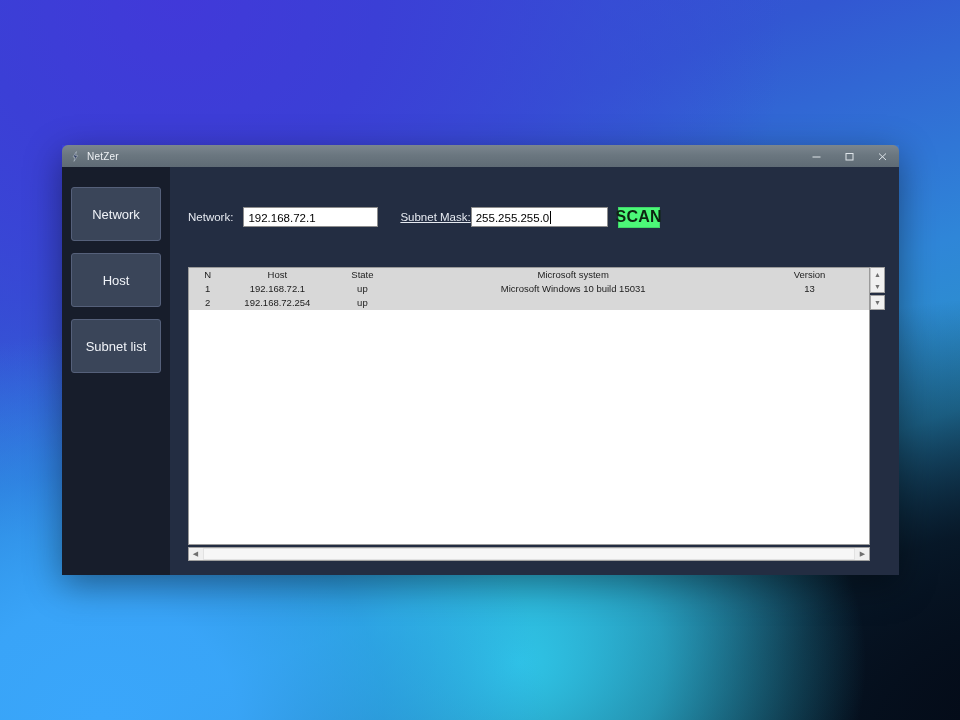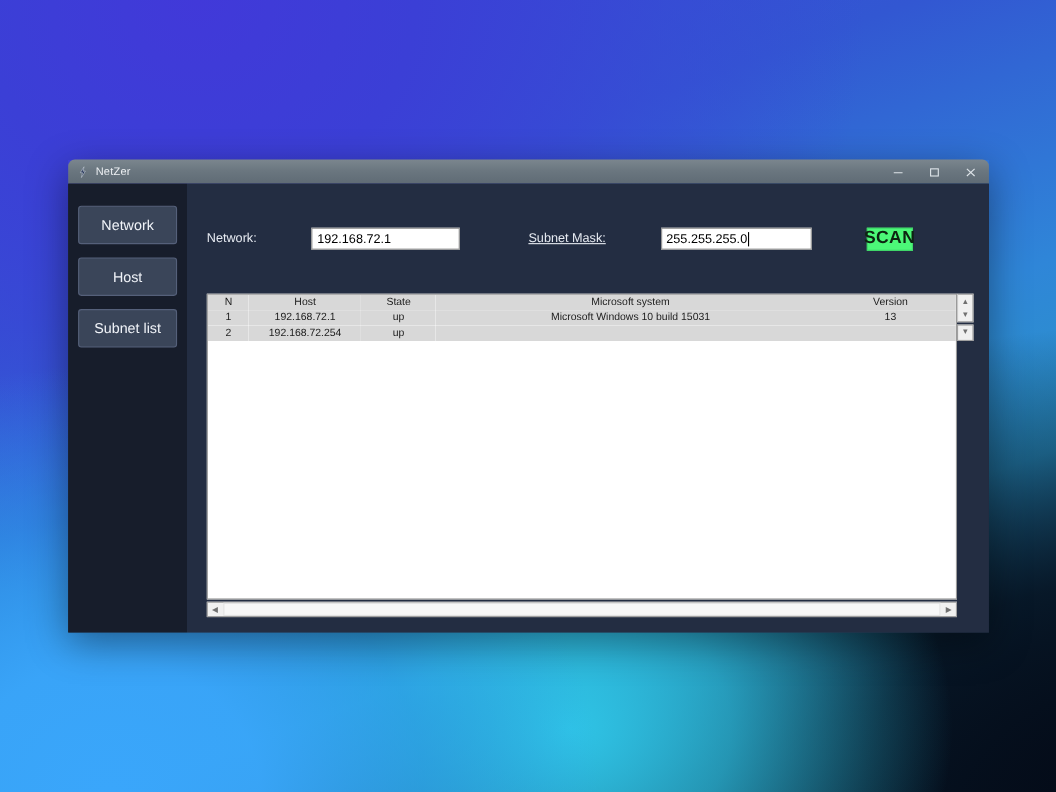--- a/index.html
+++ b/index.html
@@ -86,21 +86,21 @@
     flex: 0 0 108px;
     background: #171d2b;
     padding-top: 20px;
     display: flex;
     flex-direction: column;
     align-items: center;
     gap: 12px;
   }
   .side-btn {
     width: 90px;
-    height: 35px;
+    height: 54px;
     background: #3a4559;
     border: 1px solid #55607a;
     border-radius: 3px;
     color: #f0f3f8;
     font-size: 13px;
     display: flex;
     align-items: center;
     justify-content: center;
     box-sizing: border-box;
   }
@@ -114,42 +114,41 @@
     min-width: 0;
   }
 
   
   #form-row {
     display: flex;
     align-items: center;
     padding: 0 0 0 18px;
     height: 100px;
     flex: 0 0 auto;
-    gap: 40px;
   }
   .form-label {
     font-size: 11.5px;
     color: #e6eaf1;
     white-space: nowrap;
   }
   .text-input {
     background: #ffffff;
     border: 1px solid #8d8d8d;
     height: 17px;
     font-size: 11.5px;
     color: #000000;
     padding: 1px 3px 0 4px;
     box-sizing: content-box;
     display: flex;
     align-items: center;
     position: relative;
     font-family: "Liberation Sans", sans-serif;
   }
   #network-input { width: 126px; margin-left: 10px; }
-  #subnet-input  { width: 128px; margin-left: 10px; }
+  #subnet-input  { width: 128px; }
   #subnet-label  { margin-left: 22px; text-decoration: underline; }
   .caret {
     display: inline-block;
     width: 1px;
     height: 13px;
     background: #000;
     margin-left: 1px;
   }
   #scan-button {
     margin-left: 10px;

